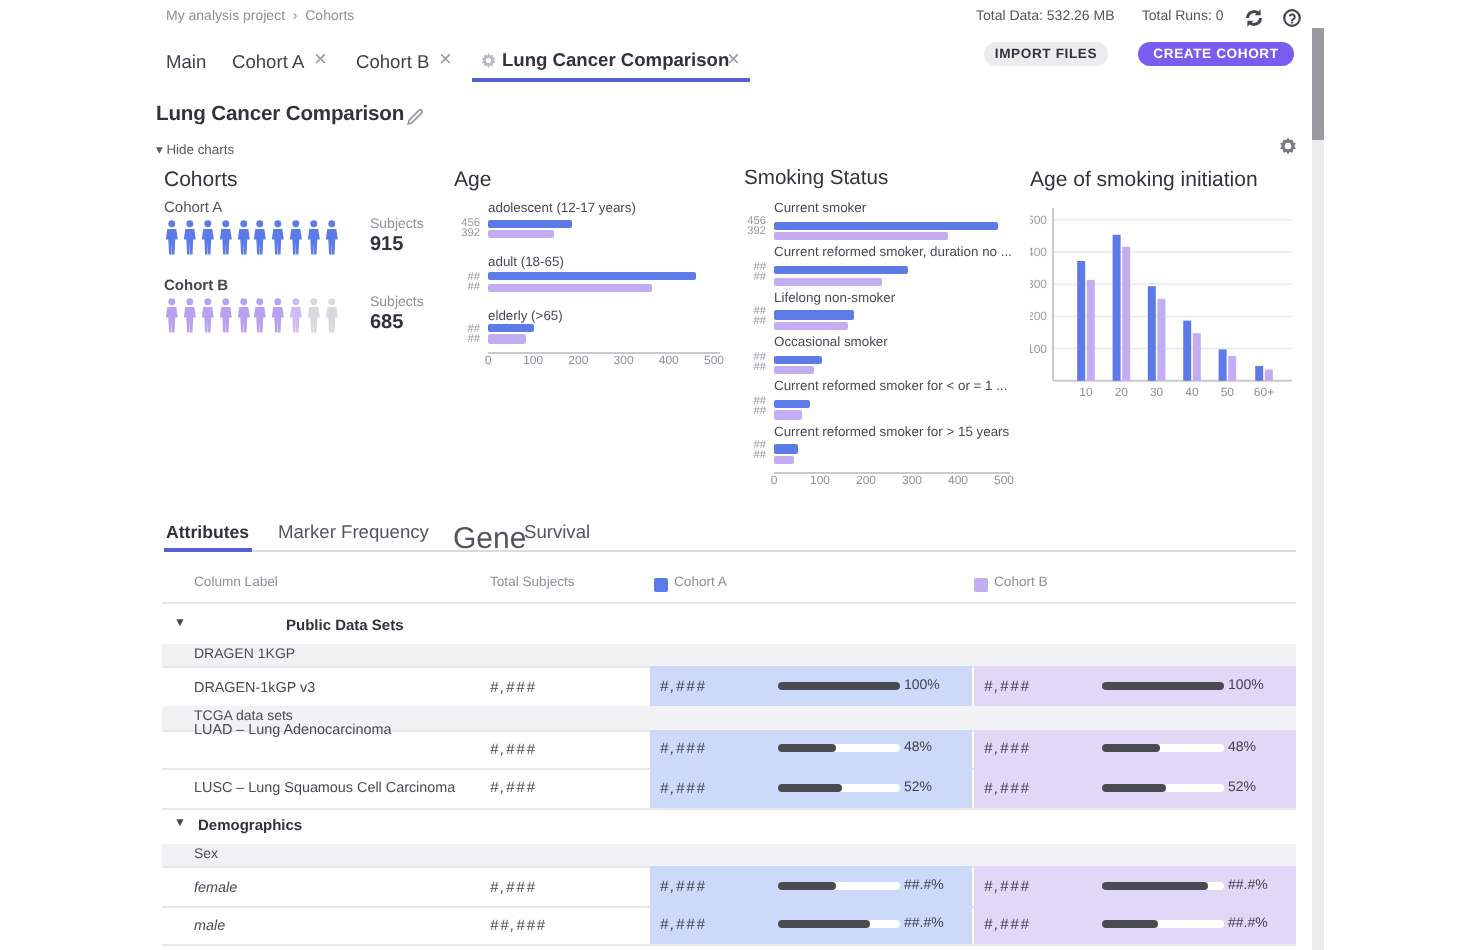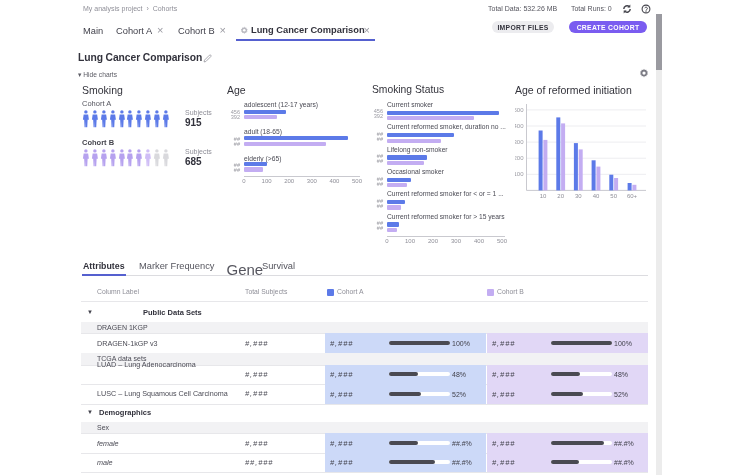--- a/index.html
+++ b/index.html
@@ -65,21 +65,21 @@
 <svg class="abs" style="left:202px;top:53px;" width="11" height="11" viewBox="0 0 16 16">
       <path d="M3 13l.6-2.6 7.2-7.2a1.4 1.4 0 0 1 2 2L5.6 12.4z" stroke="#8f8f98" stroke-width="1.1" fill="none"></path>
     </svg>
 <div class="abs" style="left:78px;top:70.5px;font-size:6.7px;color:#5b5b64;">▾&nbsp;Hide charts</div>
 
 <svg class="abs" style="left:639px;top:68px;" width="10" height="10" viewBox="0 0 16 16">
       <path fill="#7a7a83" d="M8 1l1.2 2.2 2.5-.5.5 2.5L14.4 6 13 8l1.4 2-2.2.8-.5 2.5-2.5-.5L8 15l-1.2-2.2-2.5.5-.5-2.5L1.6 10 3 8 1.6 6l2.2-.8.5-2.5 2.5.5z"></path>
       <circle cx="8" cy="8" r="2.6" fill="#fff"></circle>
     </svg>
 
-<div class="abs" style="left:82px;top:84px;font-size:10.5px;font-weight:500;color:#33333b;">Smoking</div>
+<div class="abs" style="left:82px;top:84px;font-size:10.5px;font-weight:500;color:#33333b;">Cohorts</div>
 <div class="abs" style="left:82px;top:99px;font-size:7.5px;color:#55555e;">Cohort A</div>
 <div class="abs" id="peopleA" style="left:82px;top:110px;"><svg width="7.8" height="18" viewBox="0 0 20 48" style="margin-right:1.1px;">
         <circle cx="10" cy="5" r="4.6" fill="#5c7ae8"></circle>
         <path d="M4 12h12l2 14h-3.4l-1 20h-3.2L10 30l-.4 16H6.4l-1-20H2z" fill="#5c7ae8"></path>
       </svg><svg width="7.8" height="18" viewBox="0 0 20 48" style="margin-right:1.1px;">
         <circle cx="10" cy="5" r="4.6" fill="#5c7ae8"></circle>
         <path d="M4 12h12l2 14h-3.4l-1 20h-3.2L10 30l-.4 16H6.4l-1-20H2z" fill="#5c7ae8"></path>
       </svg><svg width="7.8" height="18" viewBox="0 0 20 48" style="margin-right:1.1px;">
         <circle cx="10" cy="5" r="4.6" fill="#5c7ae8"></circle>
         <path d="M4 12h12l2 14h-3.4l-1 20h-3.2L10 30l-.4 16H6.4l-1-20H2z" fill="#5c7ae8"></path>
@@ -198,21 +198,21 @@
 <div class="bar blue" style="left:387px;top:222.3px;width:12px;"></div>
 <div class="bar purple" style="left:387px;top:227.6px;width:10px;"></div>
 <div class="axis" style="left:387px;top:236px;width:118px;"></div>
 <div class="tick" style="left:387px;top:238px;">0</div>
 <div class="tick" style="left:410px;top:238px;">100</div>
 <div class="tick" style="left:433px;top:238px;">200</div>
 <div class="tick" style="left:456px;top:238px;">300</div>
 <div class="tick" style="left:479px;top:238px;">400</div>
 <div class="tick" style="left:502px;top:238px;">500</div>
 
-<div class="abs" style="left:515px;top:84px;font-size:10.5px;font-weight:500;color:#33333b;">Age of reformed initiation</div>
+<div class="abs" style="left:515px;top:84px;font-size:10.5px;font-weight:500;color:#33333b;">Age of smoking initiation</div>
 <div id="hist">
       <svg class="abs" style="left:515px;top:100px;" width="135" height="100" viewBox="0 0 135 100">
         <line x1="11.5" y1="9.900000000000006" x2="131" y2="9.900000000000006" stroke="#ededf0" stroke-width="1"></line>
         <text x="8.5" y="11.900000000000006" font-size="6" fill="#9a9aa2" text-anchor="end" font-family="Liberation Sans">500</text>
         <line x1="11.5" y1="26" x2="131" y2="26" stroke="#ededf0" stroke-width="1"></line>
         <text x="8.5" y="28" font-size="6" fill="#9a9aa2" text-anchor="end" font-family="Liberation Sans">400</text>
         <line x1="11.5" y1="42.099999999999994" x2="131" y2="42.099999999999994" stroke="#ededf0" stroke-width="1"></line>
         <text x="8.5" y="44.099999999999994" font-size="6" fill="#9a9aa2" text-anchor="end" font-family="Liberation Sans">300</text>
         <line x1="11.5" y1="58.19999999999999" x2="131" y2="58.19999999999999" stroke="#ededf0" stroke-width="1"></line>
         <text x="8.5" y="60.19999999999999" font-size="6" fill="#9a9aa2" text-anchor="end" font-family="Liberation Sans">200</text>

